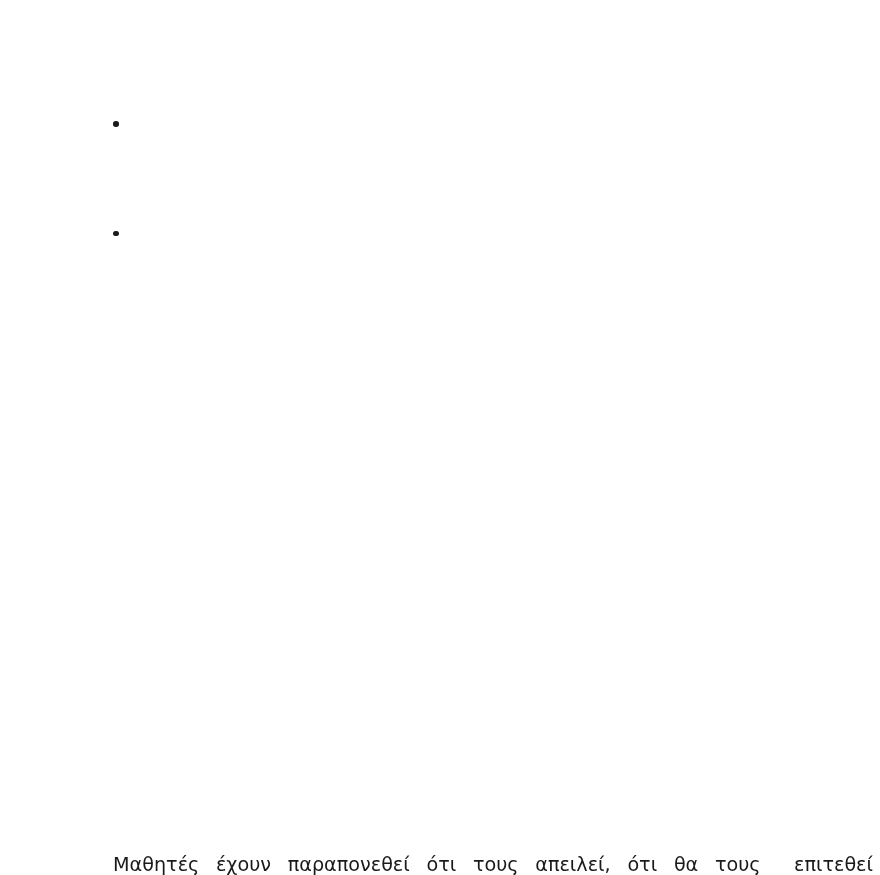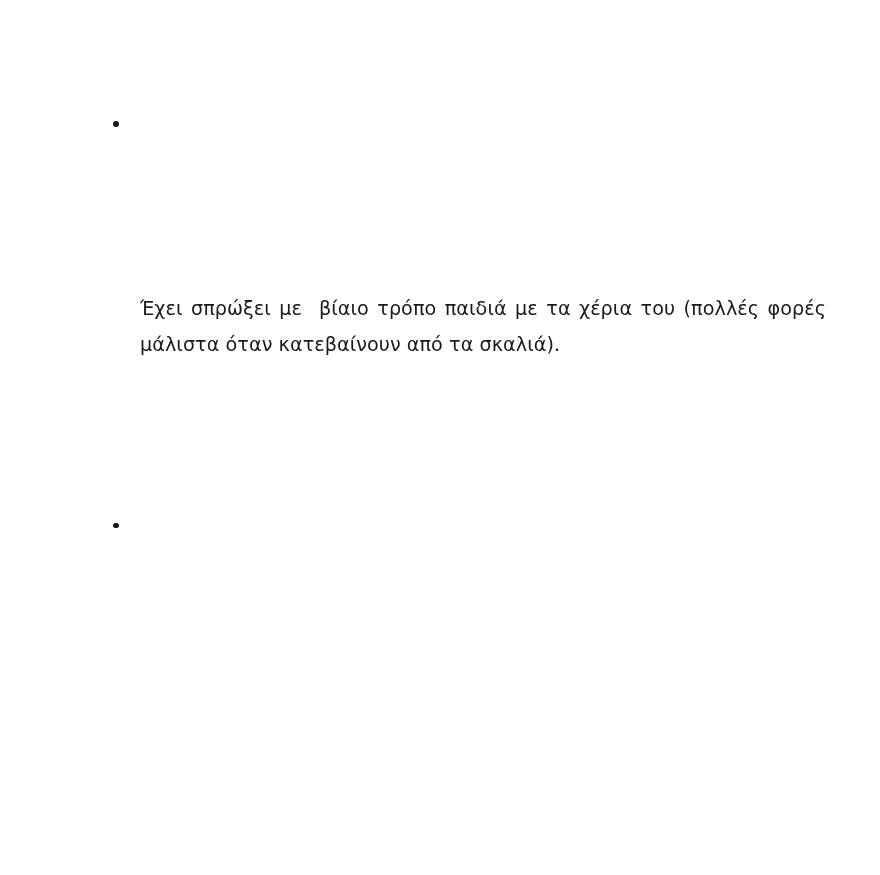--- a/index.html
+++ b/index.html
@@ -112,26 +112,26 @@
 </head>
 <body>
 
 <div id="page">
 
   <div id="doc-body">
     <ul class="bullet-list">
 
       <li class="bullet-item">
         <span class="bullet-marker"></span>
-        <span class="bullet-text">
-          <span class="seg">Έχει σπρώξει με  βίαιο τρόπο παιδιά με τα χέρια του (πολλές φορές μάλιστα όταν κατεβαίνουν από τα σκαλιά).</span>
-        </span>
       </li>
 
       <li class="bullet-item">
         <span class="bullet-marker"></span>
       </li>
 
     </ul>
   </div>
 
+  <div id="clipped-tail">
+    <span class="tail-line">Μαθητές έχουν παραπονεθεί ότι τους απειλεί, ότι θα τους  επιτεθεί</span>
+  </div>
 
 </div>
 
 </body></html>

